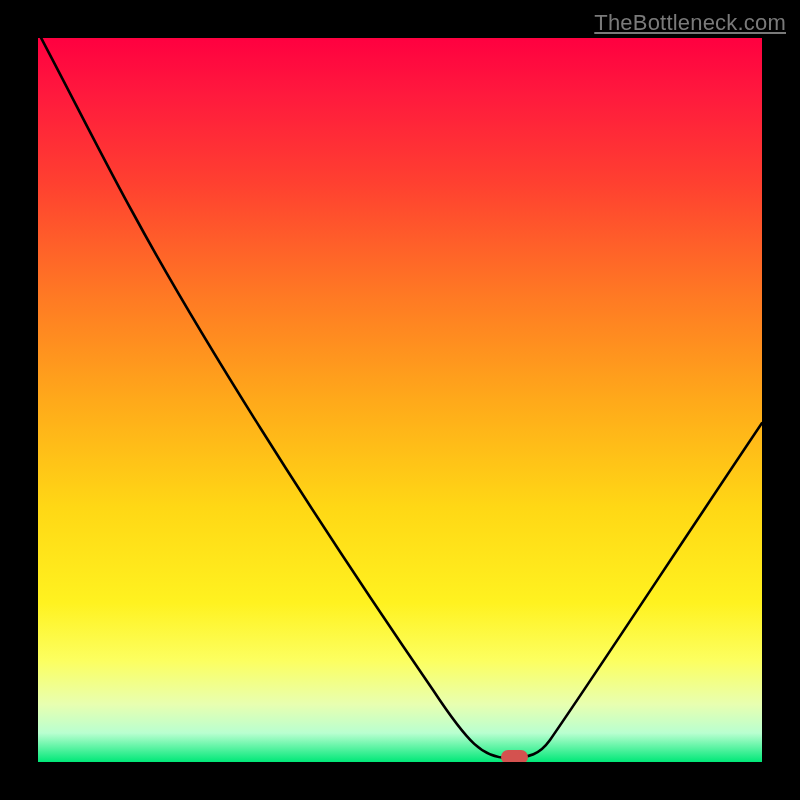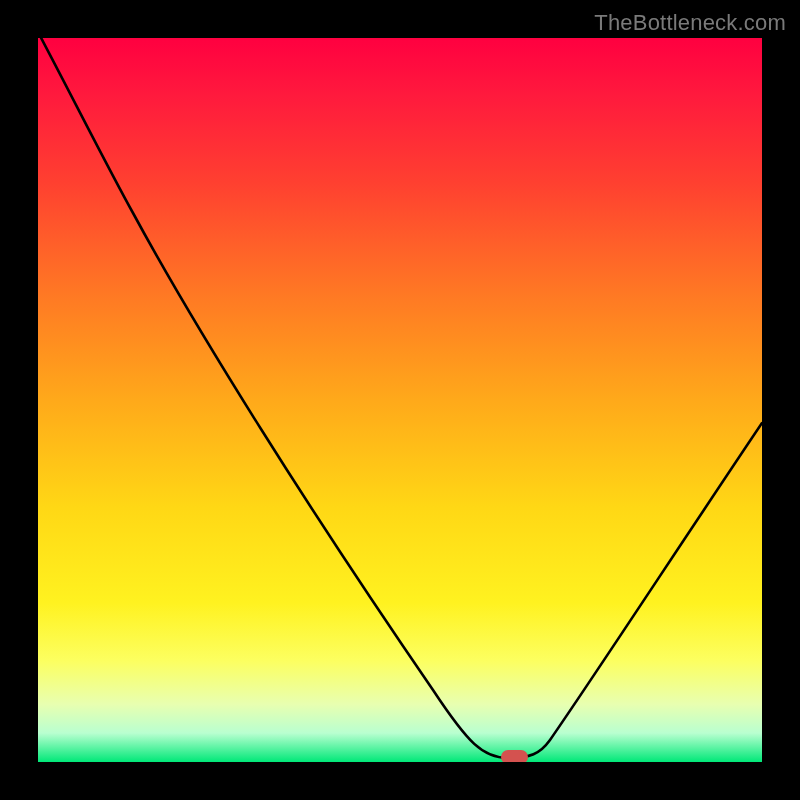--- a/index.html
+++ b/index.html
@@ -51,20 +51,21 @@
   .watermark {
     position: absolute;
     top: 10px;
     right: 14px;
     font-family: Arial, Helvetica, sans-serif;
     font-size: 22px;
     font-weight: 400;
     color: #7a7a7a;
     letter-spacing: 0.2px;
     user-select: none;
+    text-decoration: underline;
   }
 </style>
 </head>
 <body>
 
 <div class="container">
 
   <div class="watermark">TheBottleneck.com</div>
 
   <div class="plot-area">

